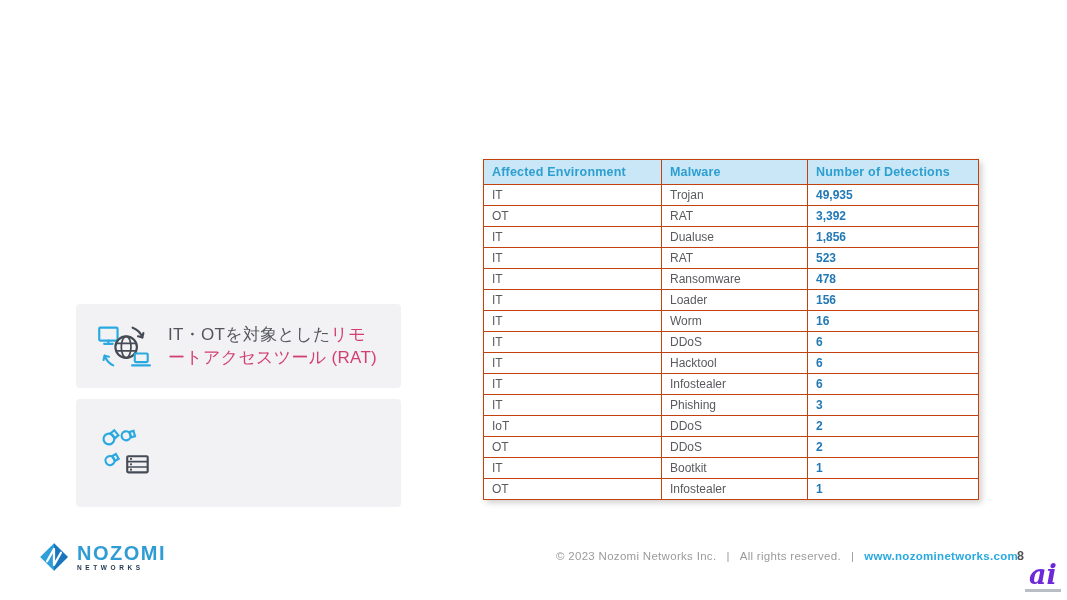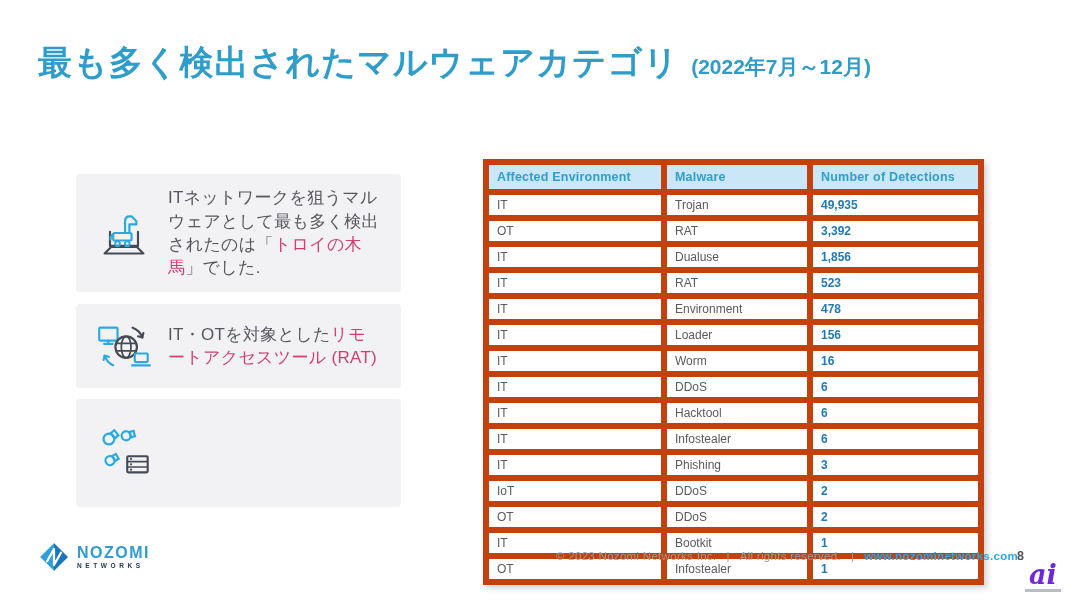--- a/index.html
+++ b/index.html
@@ -38,36 +38,36 @@
     font-size:17px;line-height:1.38;color:#55565c;letter-spacing:0.3px;
   }
   .hl{color:#d23f6f;}
 
   
   .det-table{
     position:absolute;left:483px;top:159px;width:495px;
     border-collapse:collapse;table-layout:fixed;background:#ffffff;
     box-shadow:3px 3px 6px rgba(0,0,0,0.18);
   }
-  .det-table th,.det-table td{border:6px solid #c2410c;}
+  .det-table th,.det-table td{border:1px solid #c2410c;}
   .det-table th{
     background:#c9e7f6;color:#2d9fd0;font-weight:bold;font-size:12.5px;
     text-align:left;padding:5px 8px;letter-spacing:0.2px;
   }
   .det-table td{
     font-size:12px;color:#595a5e;padding:3px 8px;height:14px;
     white-space:nowrap;overflow:hidden;
   }
   .det-table td.count{color:#2279b5;font-weight:bold;}
   .col-env{width:178px;}.col-mal{width:146px;}.col-num{width:171px;}
 
   
   .logo{position:absolute;left:38px;top:541px;display:flex;align-items:center;}
   .logo-text{margin-left:7px;line-height:1;}
-  .logo-name{font-size:16px;font-weight:bold;color:#2f9cd4;letter-spacing:1.5px;}
+  .logo-name{font-size:20px;font-weight:bold;color:#2f9cd4;letter-spacing:1.5px;}
   .logo-sub{font-size:6.5px;font-weight:bold;color:#233a52;letter-spacing:3.6px;margin-top:2px;}
 
   .copyright-bar{
     position:absolute;left:556px;top:550px;display:flex;align-items:flex-end;
     font-size:11.5px;color:#9b9b9b;letter-spacing:0.3px;white-space:nowrap;
   }
   .copyright-bar .sep{margin:0 10px;color:#9b9b9b;}
   .copyright-bar .site{color:#29a9e0;font-weight:bold;text-decoration:none;cursor:pointer;}
   .page-number{
     position:absolute;left:1017px;top:549px;font-size:12.5px;font-weight:bold;color:#525358;
@@ -81,38 +81,21 @@
   }
   .watermark .ai-sub{height:3px;width:36px;background:#b9bec4;margin-top:1px;}
 
   svg{display:block;}
 </style>
 </head>
 <body>
 
 <div class="slide">
 
-  <div class="title-row">
-    <span class="title">最も多く検出されたマルウェアカテゴリ</span><span class="title-period">(2022年7月～12月)</span>
-  </div>
-
-  <div class="callout callout-1">
-    <div class="icon-wrap">
-      <svg width="56" height="56" viewBox="0 0 52 52" fill="none">
-        <path d="M13 25 V38 H39 V25" stroke="#454b54" stroke-width="2" stroke-linecap="round" stroke-linejoin="round"></path>
-        <path d="M8 45 H44 L38 39 H14 Z" stroke="#454b54" stroke-width="2" stroke-linejoin="round"></path>
-        <rect x="16" y="26" width="17" height="7" rx="1.5" stroke="#29a9e0" stroke-width="2"></rect>
-        <path d="M27 26 V15 Q27 10.5 31.5 10.5 H33 L37.5 15 V18 H31 V26" stroke="#29a9e0" stroke-width="2" stroke-linejoin="round"></path>
-        <path d="M16 27 Q13 29 13.5 32" stroke="#29a9e0" stroke-width="2" stroke-linecap="round"></path>
-        <circle cx="20" cy="36" r="2.2" stroke="#29a9e0" stroke-width="1.8"></circle>
-        <circle cx="29" cy="36" r="2.2" stroke="#29a9e0" stroke-width="1.8"></circle>
-      </svg>
-    </div>
-    <div class="text"><span>ITネットワークを狙うマルウェアとして最も多く検出されたのは「</span><span class="hl">トロイの木馬</span><span>」でした.</span></div>
-  </div>
+
 
   <div class="callout callout-2">
     <div class="icon-wrap">
       <svg width="56" height="56" viewBox="0 0 52 52" fill="none">
         <rect x="3" y="9" width="17" height="12" rx="1" stroke="#29a9e0" stroke-width="2"></rect>
         <path d="M11.5 21 V24 M7.5 24 H15.5" stroke="#29a9e0" stroke-width="2" stroke-linecap="round"></path>
         <circle cx="28" cy="27" r="10" stroke="#454b54" stroke-width="2"></circle>
         <ellipse cx="28" cy="27" rx="4.5" ry="10" stroke="#454b54" stroke-width="1.6"></ellipse>
         <path d="M18.6 23.5 H37.4 M18.6 30.5 H37.4" stroke="#454b54" stroke-width="1.6"></path>
         <rect x="36" y="33" width="12" height="8" rx="1" stroke="#29a9e0" stroke-width="2"></rect>
@@ -179,21 +162,21 @@
           <td>Dualuse</td>
           <td class="count">1,856</td>
         </tr>
         <tr>
           <td>IT</td>
           <td>RAT</td>
           <td class="count">523</td>
         </tr>
         <tr>
           <td>IT</td>
-          <td>Environment</td>
+          <td>Ransomware</td>
           <td class="count">478</td>
         </tr>
         <tr>
           <td>IT</td>
           <td>Loader</td>
           <td class="count">156</td>
         </tr>
         <tr>
           <td>IT</td>
           <td>Worm</td>

